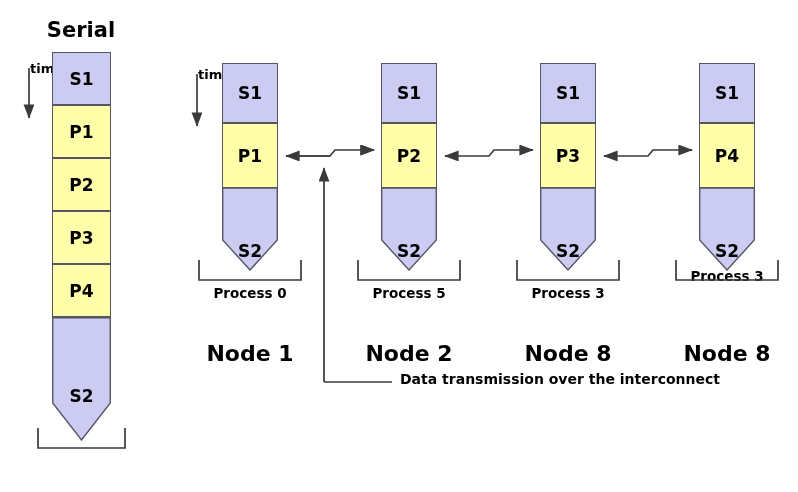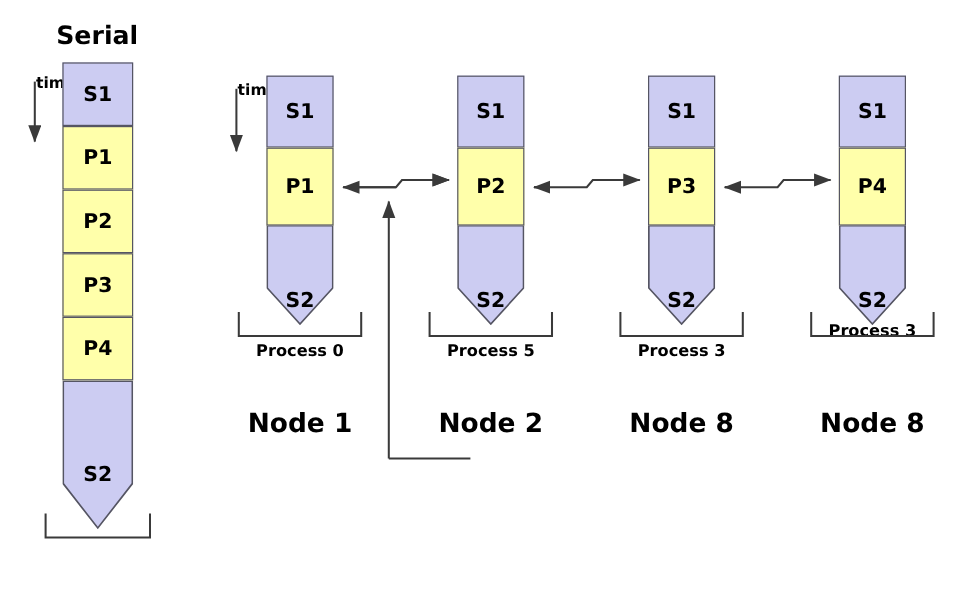--- a/index.html
+++ b/index.html
@@ -187,20 +187,21 @@
     <div class="abs" style="left:699px; top:188px; width:56px; height:83px;">
       <svg width="56" height="83" viewBox="0 0 56 83">
         <polygon points="0.7,0 55.3,0 55.3,52 28,82 0.7,52" fill="#ccccf2" stroke="#555563" stroke-width="1.4"></polygon>
       </svg>
       <div class="pent-label" style="top:17px;">S2</div>
     </div>
     <div class="abs proc-label" style="left:667px; top:268px; width:120px;">Process 3</div>
     <div class="abs node-label" style="left:667px; top:317px; width:120px;">Node 8</div>
   </div>
 
+  <div class="abs callout-label" style="left:400px; top:371px;">Data transmission over the interconnect</div>
 
   <svg class="overlay" viewBox="0 0 798 492">
     <defs>
       <marker id="ahead" markerWidth="9" markerHeight="9" refX="8" refY="3.2" orient="auto" markerUnits="strokeWidth">
         <path d="M0,0 L8.5,3.2 L0,6.4 z" fill="#3a3a3a"></path>
       </marker>
       <marker id="ahead2" markerWidth="9" markerHeight="9" refX="8" refY="3.2" orient="auto" markerUnits="strokeWidth">
         <path d="M0,0 L8.5,3.2 L0,6.4 z" fill="#3a3a3a"></path>
       </marker>
     </defs>

